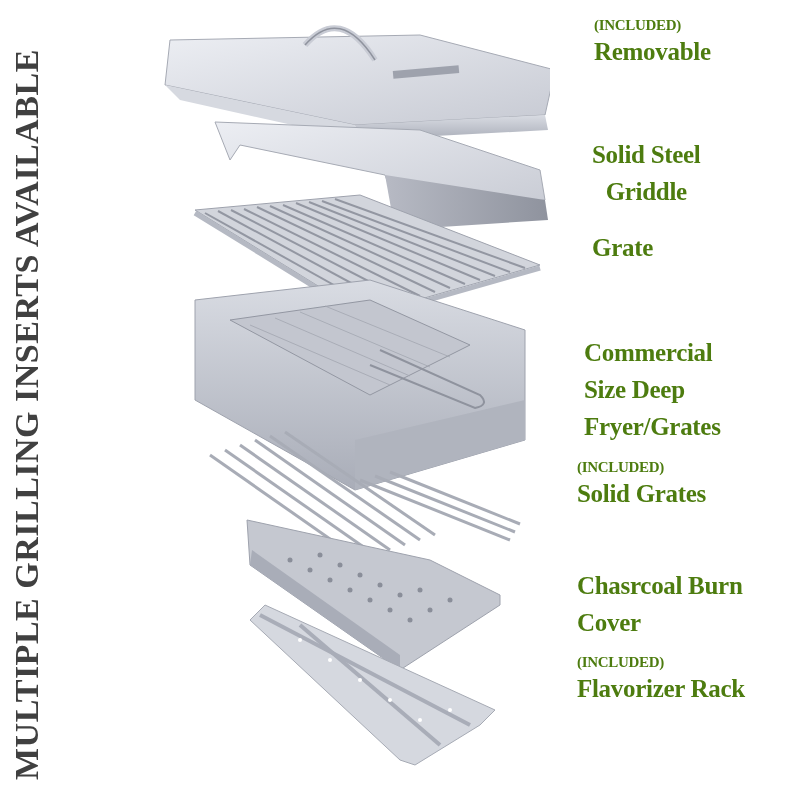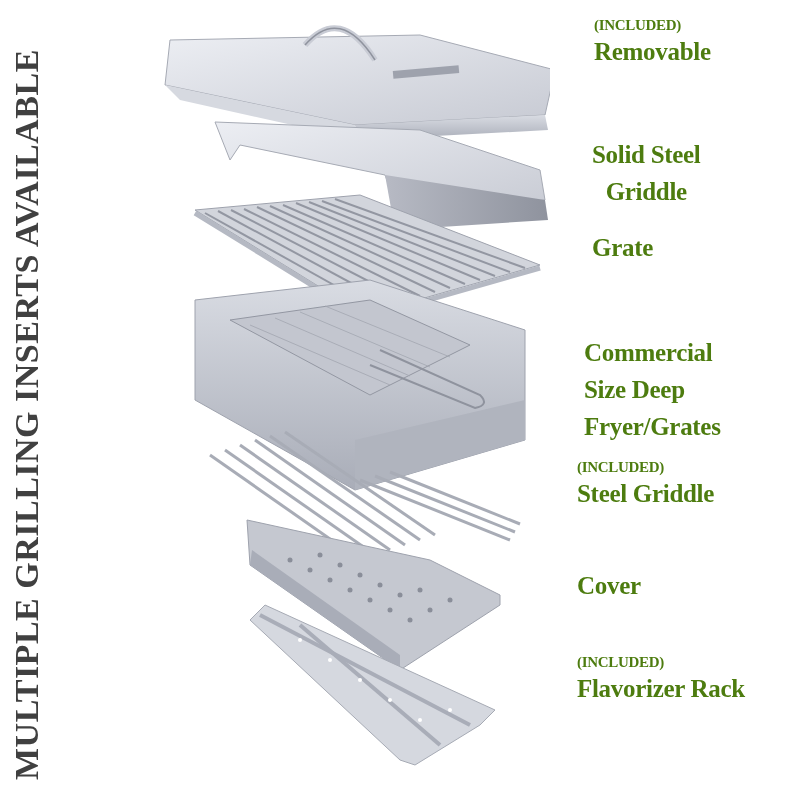--- a/index.html
+++ b/index.html
@@ -139,22 +139,23 @@
   <div class="label" style="left:592px;top:229px;">
     <span class="main">Grate</span>
   </div>
   <div class="label" style="left:584px;top:334px;">
     <span class="main">Commercial</span>
     <span class="main">Size Deep</span>
     <span class="main">Fryer/Grates</span>
   </div>
   <div class="label" style="left:577px;top:460px;">
     <span class="inc">(INCLUDED)</span>
-    <span class="main">Steel Griddle</span>
+    <span class="main">Solid Grates</span>
   </div>
   <div class="label" style="left:577px;top:567px;">
+    <span class="main">Chasrcoal Burn</span>
     <span class="main">Cover</span>
   </div>
   <div class="label" style="left:577px;top:655px;">
     <span class="inc">(INCLUDED)</span>
     <span class="main">Flavorizer Rack</span>
   </div>
 </div>
 
 </body></html>

